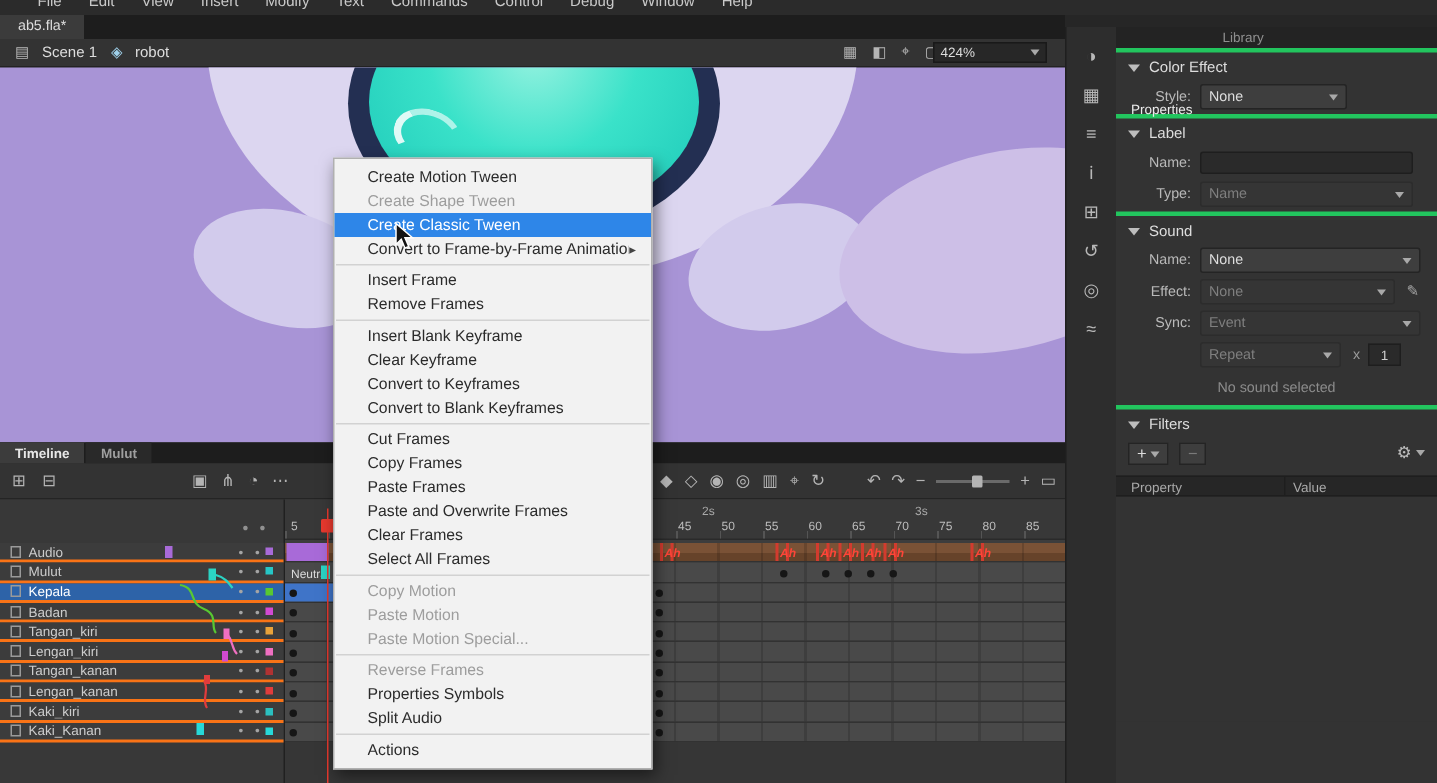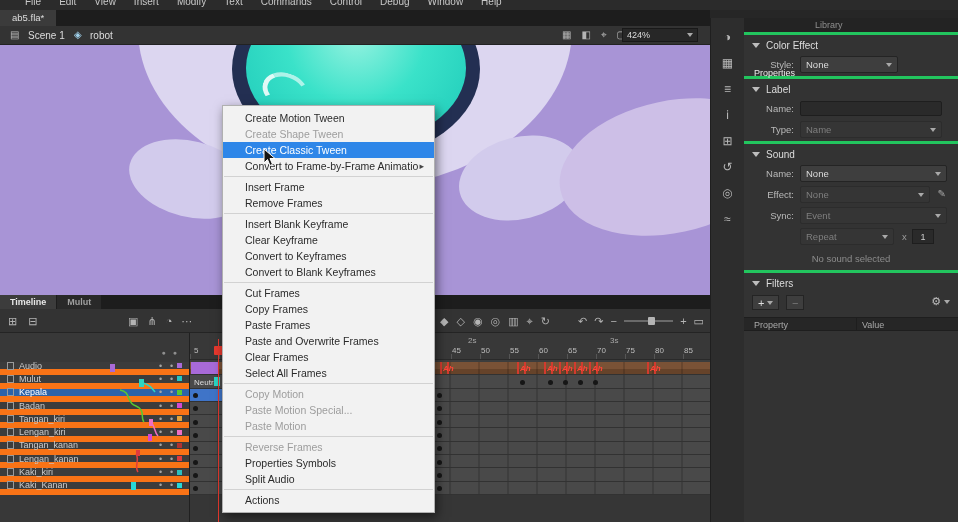--- a/index.html
+++ b/index.html
@@ -55,21 +55,21 @@
   #tlb-frames { left:440px; gap:8px; }
   #tlb-right { left:578px; right:6px; gap:7px; }
   .tl-icon { color:#b4b4b4; font-size:11px; line-height:16px; }
   .zoom-slider { width:56px; height:2px; background:#6a6a6a; position:relative; }
   .zoom-thumb { position:absolute; left:24px; top:-3px; width:7px; height:8px; background:#b4b4b4; border-radius:1px; }
 
   .tl-layers { position:absolute; top:38px; left:0; width:190px; bottom:0; background:#383838; border-right:1px solid #202020; }
   #col-icons { position:absolute; right:12px; top:16px; display:flex; gap:7px; }
   .col-icon { color:#909090; font-size:7px; }
   #layer-rows { position:absolute; top:29px; left:0; right:0; }
-  .layer-row { height:13.3px; display:flex; align-items:center; background:#3c3c3c; border-bottom:6px solid #f97316; }
+  .layer-row { height:13.3px; display:flex; align-items:center; background:#3c3c3c; border-bottom:2px solid #f97316; }
   .layer-row.selected { background:#2d63a8; }
   .layer-page-icon { width:7px; height:8px; border:1px solid #9a9a9a; margin:0 5px 0 7px; flex:none; }
   .layer-name { font-size:9px; color:#cccccc; flex:1; white-space:nowrap; overflow:hidden; }
   .layer-row.selected .layer-name { color:#fff; }
   .layer-dot { color:#a5a5a5; font-size:9px; width:11px; text-align:center; flex:none; }
   .layer-swatch { width:5px; height:5px; margin-right:7px; flex:none; }
 
   .tl-frames { position:absolute; top:38px; left:190px; right:0; bottom:0; background:#3d3d3d; overflow:hidden; }
   .ruler { position:absolute; top:0; left:0; right:0; height:27px; background:#383838; border-bottom:1px solid #2a2a2a; }
   .ruler-ticks { position:absolute; left:0; right:0; bottom:0; height:5px;
@@ -478,24 +478,24 @@
         <span class="cm-label">Clear Frames</span>
       </div>
       <div class="cm-item">
         <span class="cm-label">Select All Frames</span>
       </div>
       <div class="cm-sep"></div>
       <div class="cm-item disabled">
         <span class="cm-label">Copy Motion</span>
       </div>
       <div class="cm-item disabled">
+        <span class="cm-label">Paste Motion</span>
+      </div>
+      <div class="cm-item disabled">
         <span class="cm-label">Paste Motion Special...</span>
-      </div>
-      <div class="cm-item disabled">
-        <span class="cm-label">Paste Motion</span>
       </div>
       <div class="cm-sep"></div>
       <div class="cm-item disabled">
         <span class="cm-label">Reverse Frames</span>
       </div>
       <div class="cm-item">
         <span class="cm-label">Properties Symbols</span>
       </div>
       <div class="cm-item">
         <span class="cm-label">Split Audio</span>

